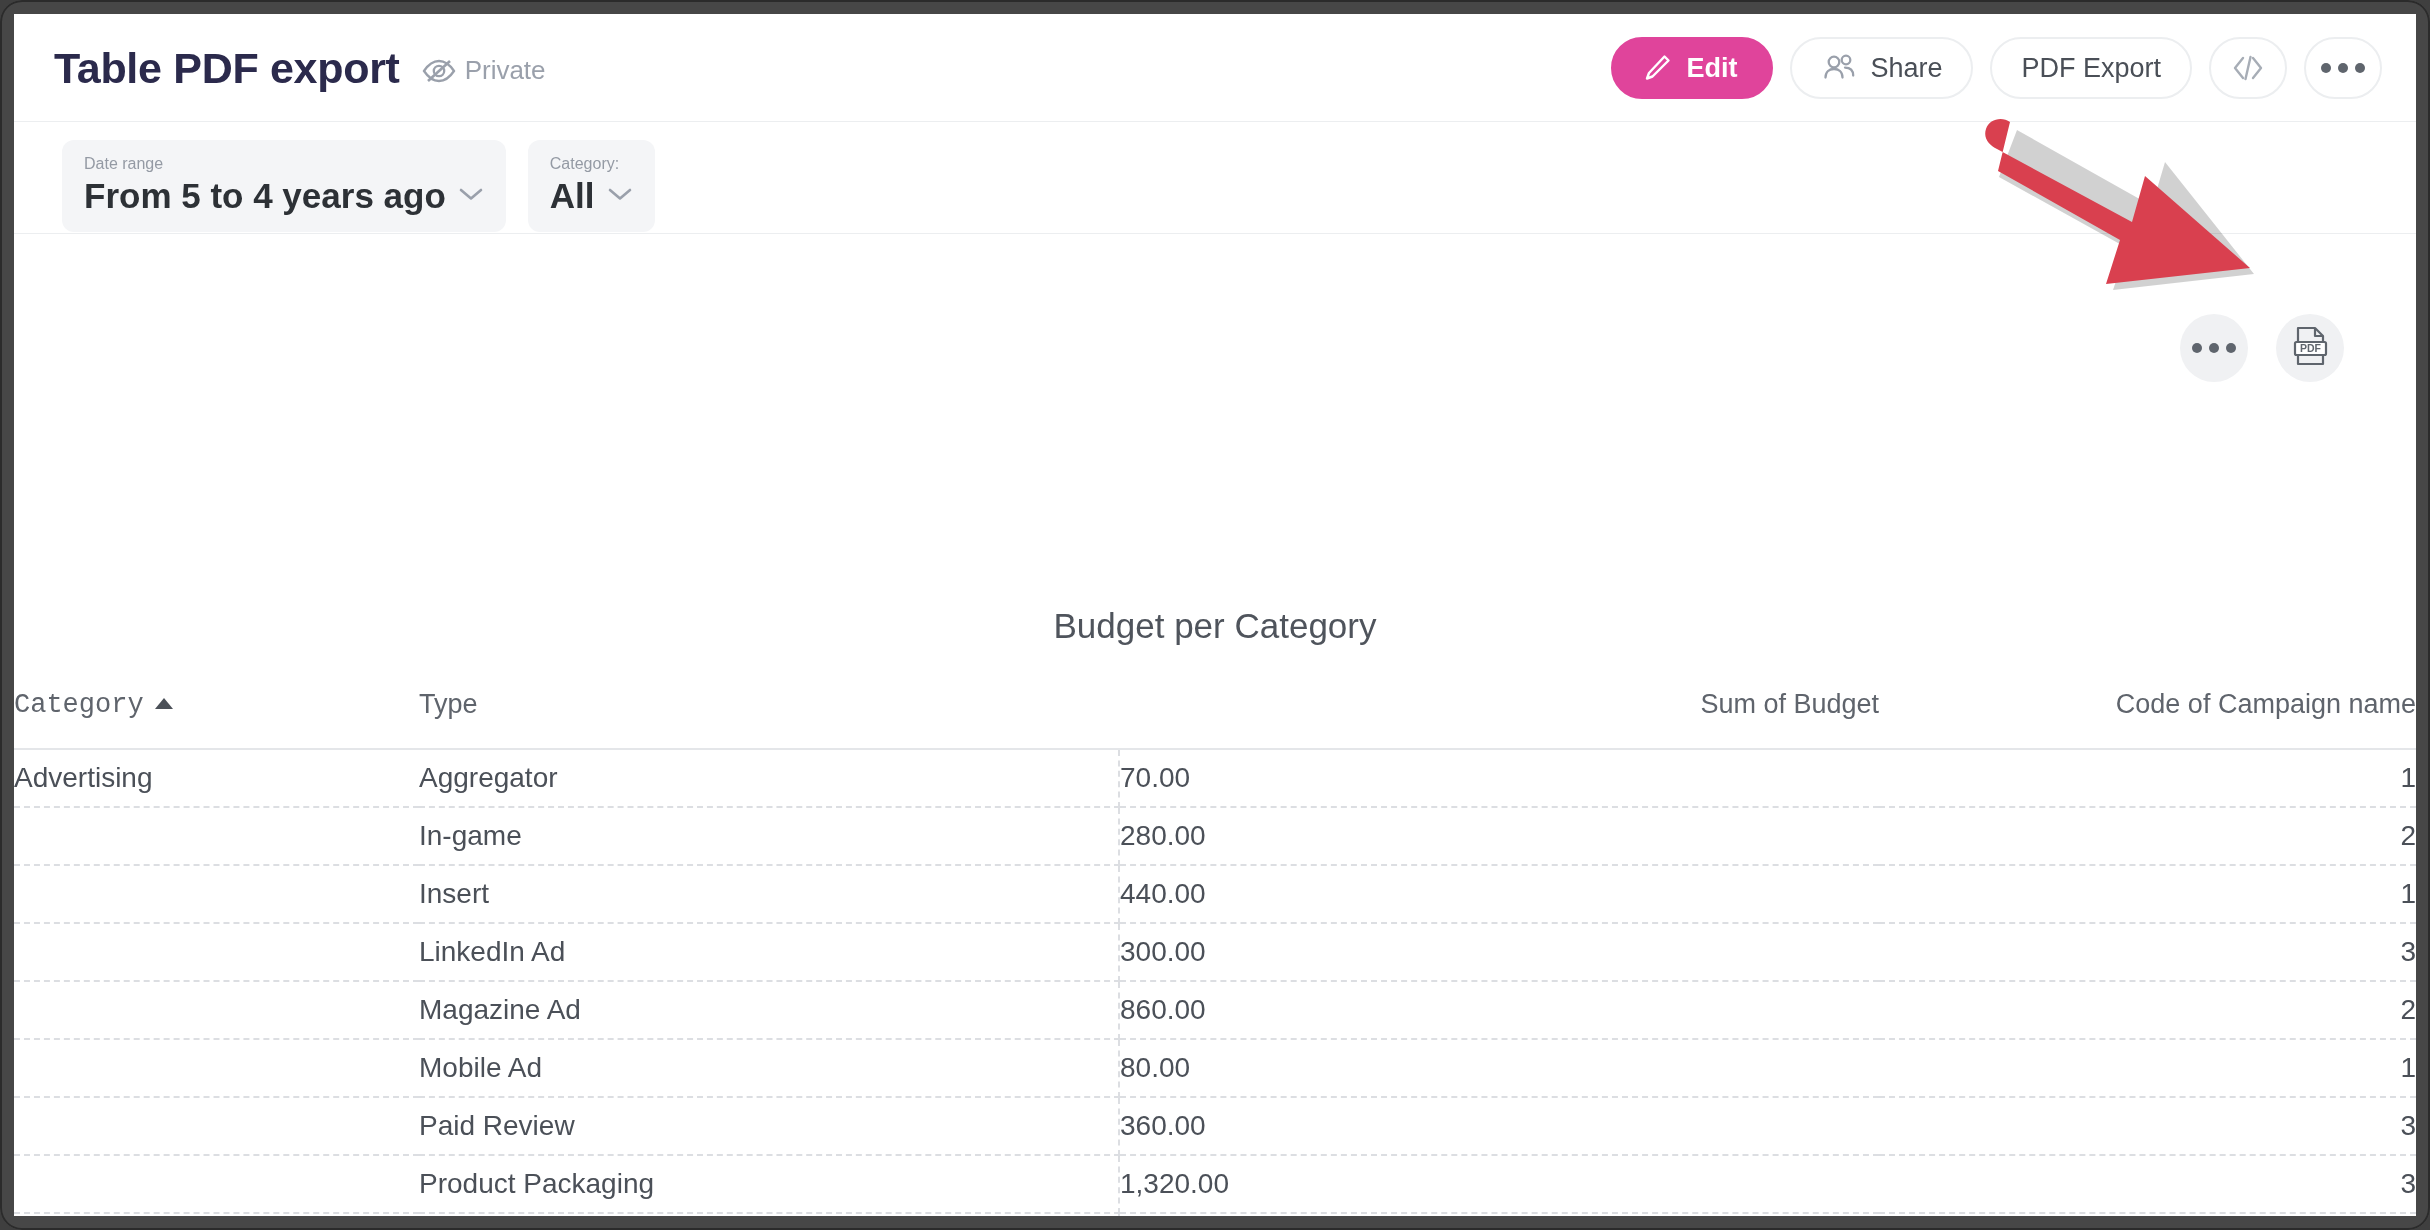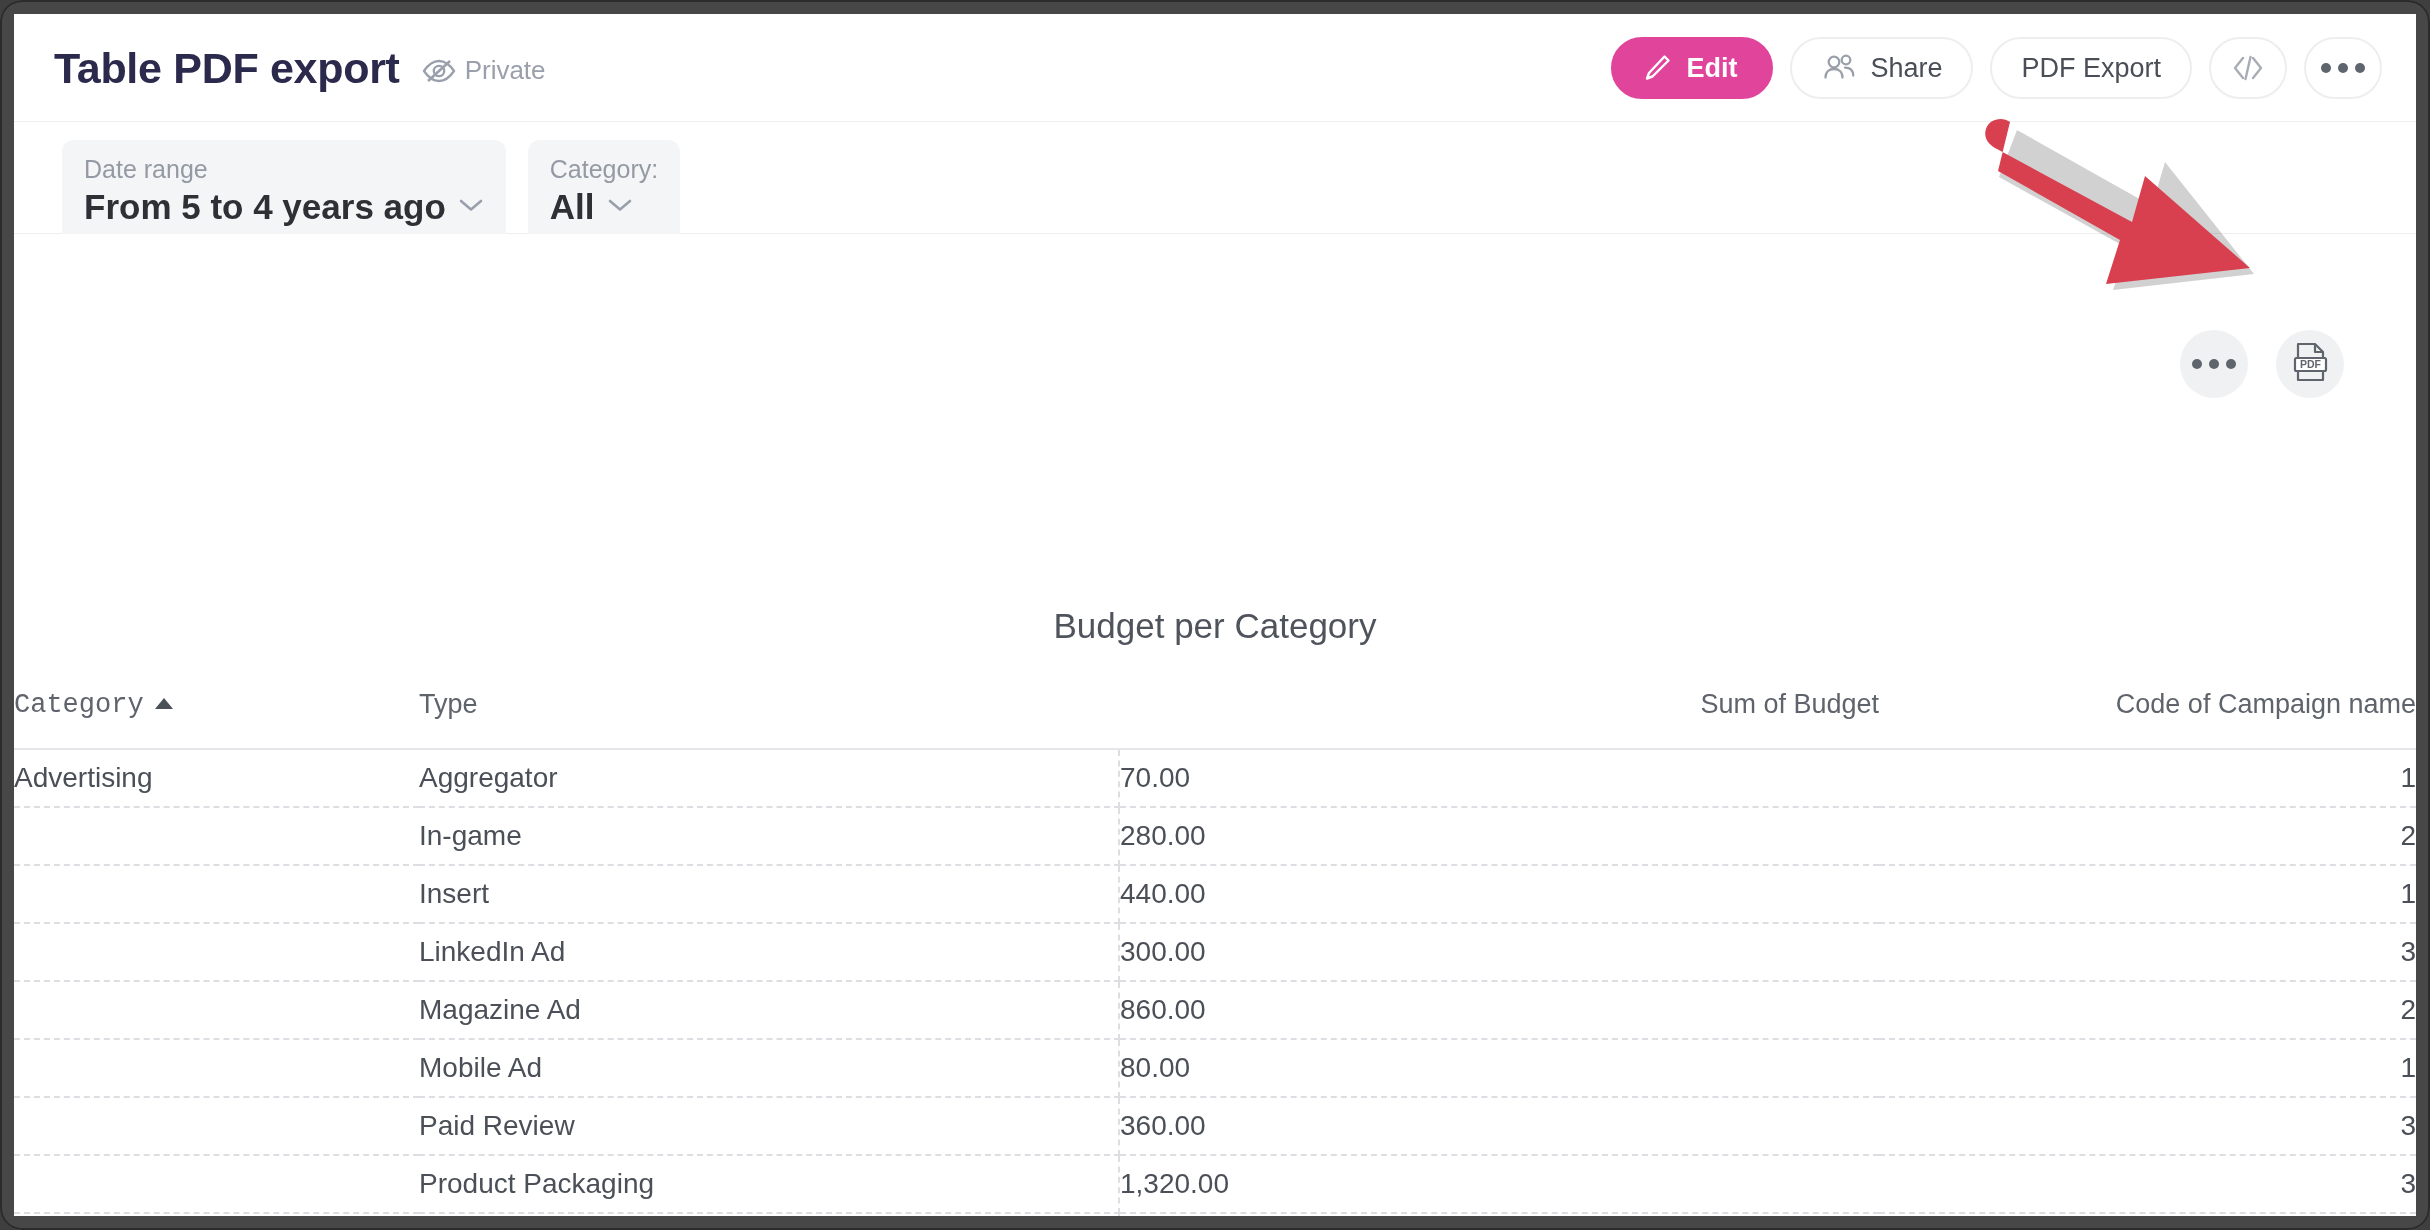--- a/index.html
+++ b/index.html
@@ -112,21 +112,21 @@
     display: flex; align-items: flex-start; gap: 22px;
   }
   .filter-pill {
     background: #f4f5f7;
     border-radius: 12px;
     padding: 14px 22px 16px 22px;
     cursor: pointer;
     min-width: 80px;
   }
   .filter-label {
-    font-size: 25px;
+    font-size: 16px;
     color: #949aa4;
     line-height: 1.25;
     white-space: nowrap;
   }
   .filter-value-row {
     display: flex; align-items: center; gap: 12px;
     margin-top: 2px;
   }
   .filter-value {
     font-size: 35px;
@@ -140,21 +140,21 @@
   #card {
     position: absolute;
     left: 0; top: 220px;
     width: 100%;
     bottom: 0;
     background: #fff;
   }
 
   #card-actions {
     position: absolute;
-    right: 72px; top: 96px;
+    right: 72px; top: 80px;
     display: flex; gap: 28px;
   }
   .circle-btn {
     width: 68px; height: 68px;
     border-radius: 50%;
     background: #f0f1f3;
     display: flex; align-items: center; justify-content: center;
     cursor: pointer;
   }
   .dots {

